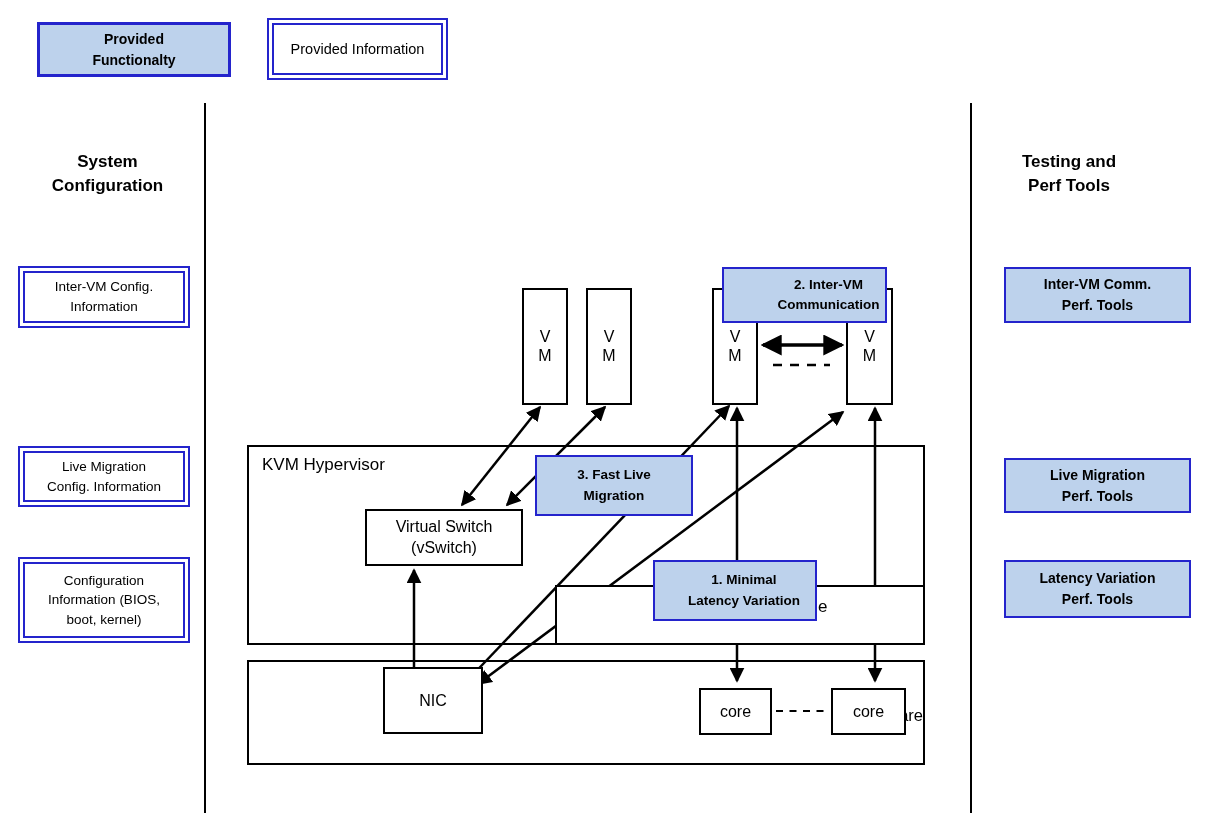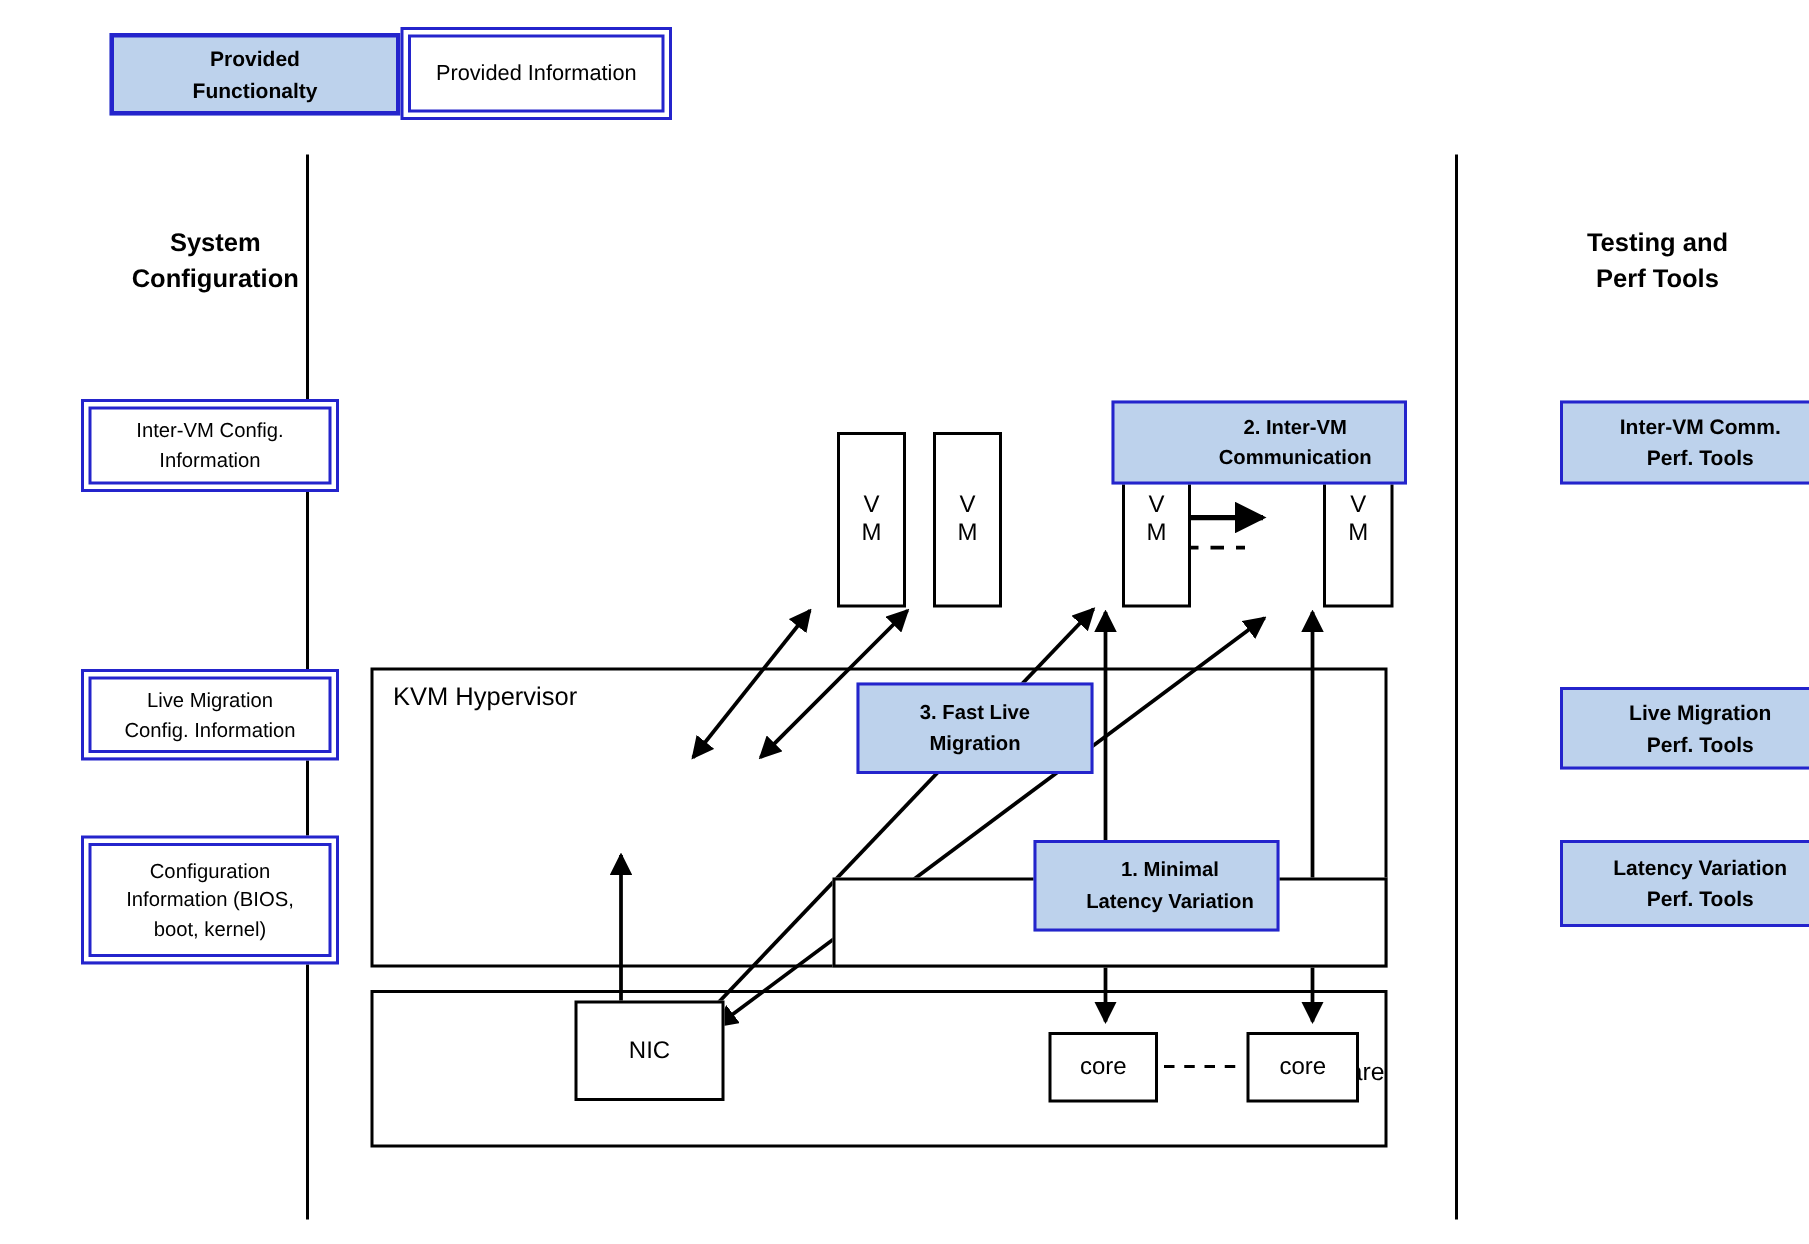--- a/index.html
+++ b/index.html
@@ -4,21 +4,21 @@
 <style>
   :root{
     --accent:#2424cc;
     --fill:#bdd2ec;
     --ink:#000;
   }
   html,body{margin:0;padding:0;background:#fff;}
   body{font-family:"Liberation Sans",sans-serif;color:var(--ink);}
   #canvas{position:relative;width:1206px;height:829px;background:#fff;overflow:hidden;}
   .abs{position:absolute;box-sizing:border-box;}
-  .ml{white-space:pre-line;margin-left:36px;}
+  .ml{white-space:pre-line;}
   .cbox{display:flex;align-items:center;justify-content:center;text-align:center;}
   
   .legend-fill{background:var(--fill);border:3px solid var(--accent);font-weight:bold;font-size:14px;line-height:1.45;}
   .legend-info{background:#fff;border:2px solid var(--accent);box-shadow:inset 0 0 0 3px #fff,inset 0 0 0 5px var(--accent);font-size:14.5px;}
   
   .divider{background:#000;width:2px;}
   
   .coltitle{font-weight:bold;font-size:17px;line-height:1.4;text-align:center;}
   
   .dblbox{background:#fff;border:2px solid var(--accent);box-shadow:inset 0 0 0 3px #fff,inset 0 0 0 5px var(--accent);font-size:13.5px;line-height:1.45;z-index:3;}
@@ -94,29 +94,31 @@
 
   <div class="abs cbox blackbox vm ml" style="left:522px;top:288px;width:46px;height:117px;">V
 M</div>
   <div class="abs cbox blackbox vm ml" style="left:586px;top:288px;width:46px;height:117px;">V
 M</div>
   <div class="abs cbox blackbox vm ml" style="left:712px;top:288px;width:46px;height:117px;">V
 M</div>
   <div class="abs cbox blackbox vm ml" style="left:846px;top:288px;width:47px;height:117px;">V
 M</div>
 
+  <div class="abs cbox blackbox vsw ml" style="left:365px;top:509px;width:158px;height:57px;">Virtual Switch
+(vSwitch)</div>
 
   <div class="abs blackbox" style="left:555px;top:585px;width:370px;height:60px;">
     <span class="abs" style="left:261px;top:10px;font-size:17px;">e</span>
   </div>
 
   <div class="abs cbox blackbox hw-small" style="left:383px;top:667px;width:100px;height:67px;">NIC</div>
   <div class="abs cbox blackbox hw-small" style="left:699px;top:688px;width:73px;height:47px;">core</div>
   <div class="abs cbox blackbox hw-small" style="left:831px;top:688px;width:75px;height:47px;">core</div>
 
-  <div class="abs cbox callout ml" style="left:705px;top:267px;width:197px;height:56px;padding-left:48px;">2. Inter-VM
+  <div class="abs cbox callout ml" style="left:722px;top:267px;width:165px;height:56px;padding-left:48px;">2. Inter-VM
 Communication</div>
   <div class="abs cbox callout ml" style="left:535px;top:455px;width:158px;height:61px;">3. Fast Live
 Migration</div>
   <div class="abs cbox callout ml" style="left:653px;top:560px;width:164px;height:61px;padding-left:18px;">1. Minimal
 Latency Variation</div>
 
 </div>
 
 </body></html>

